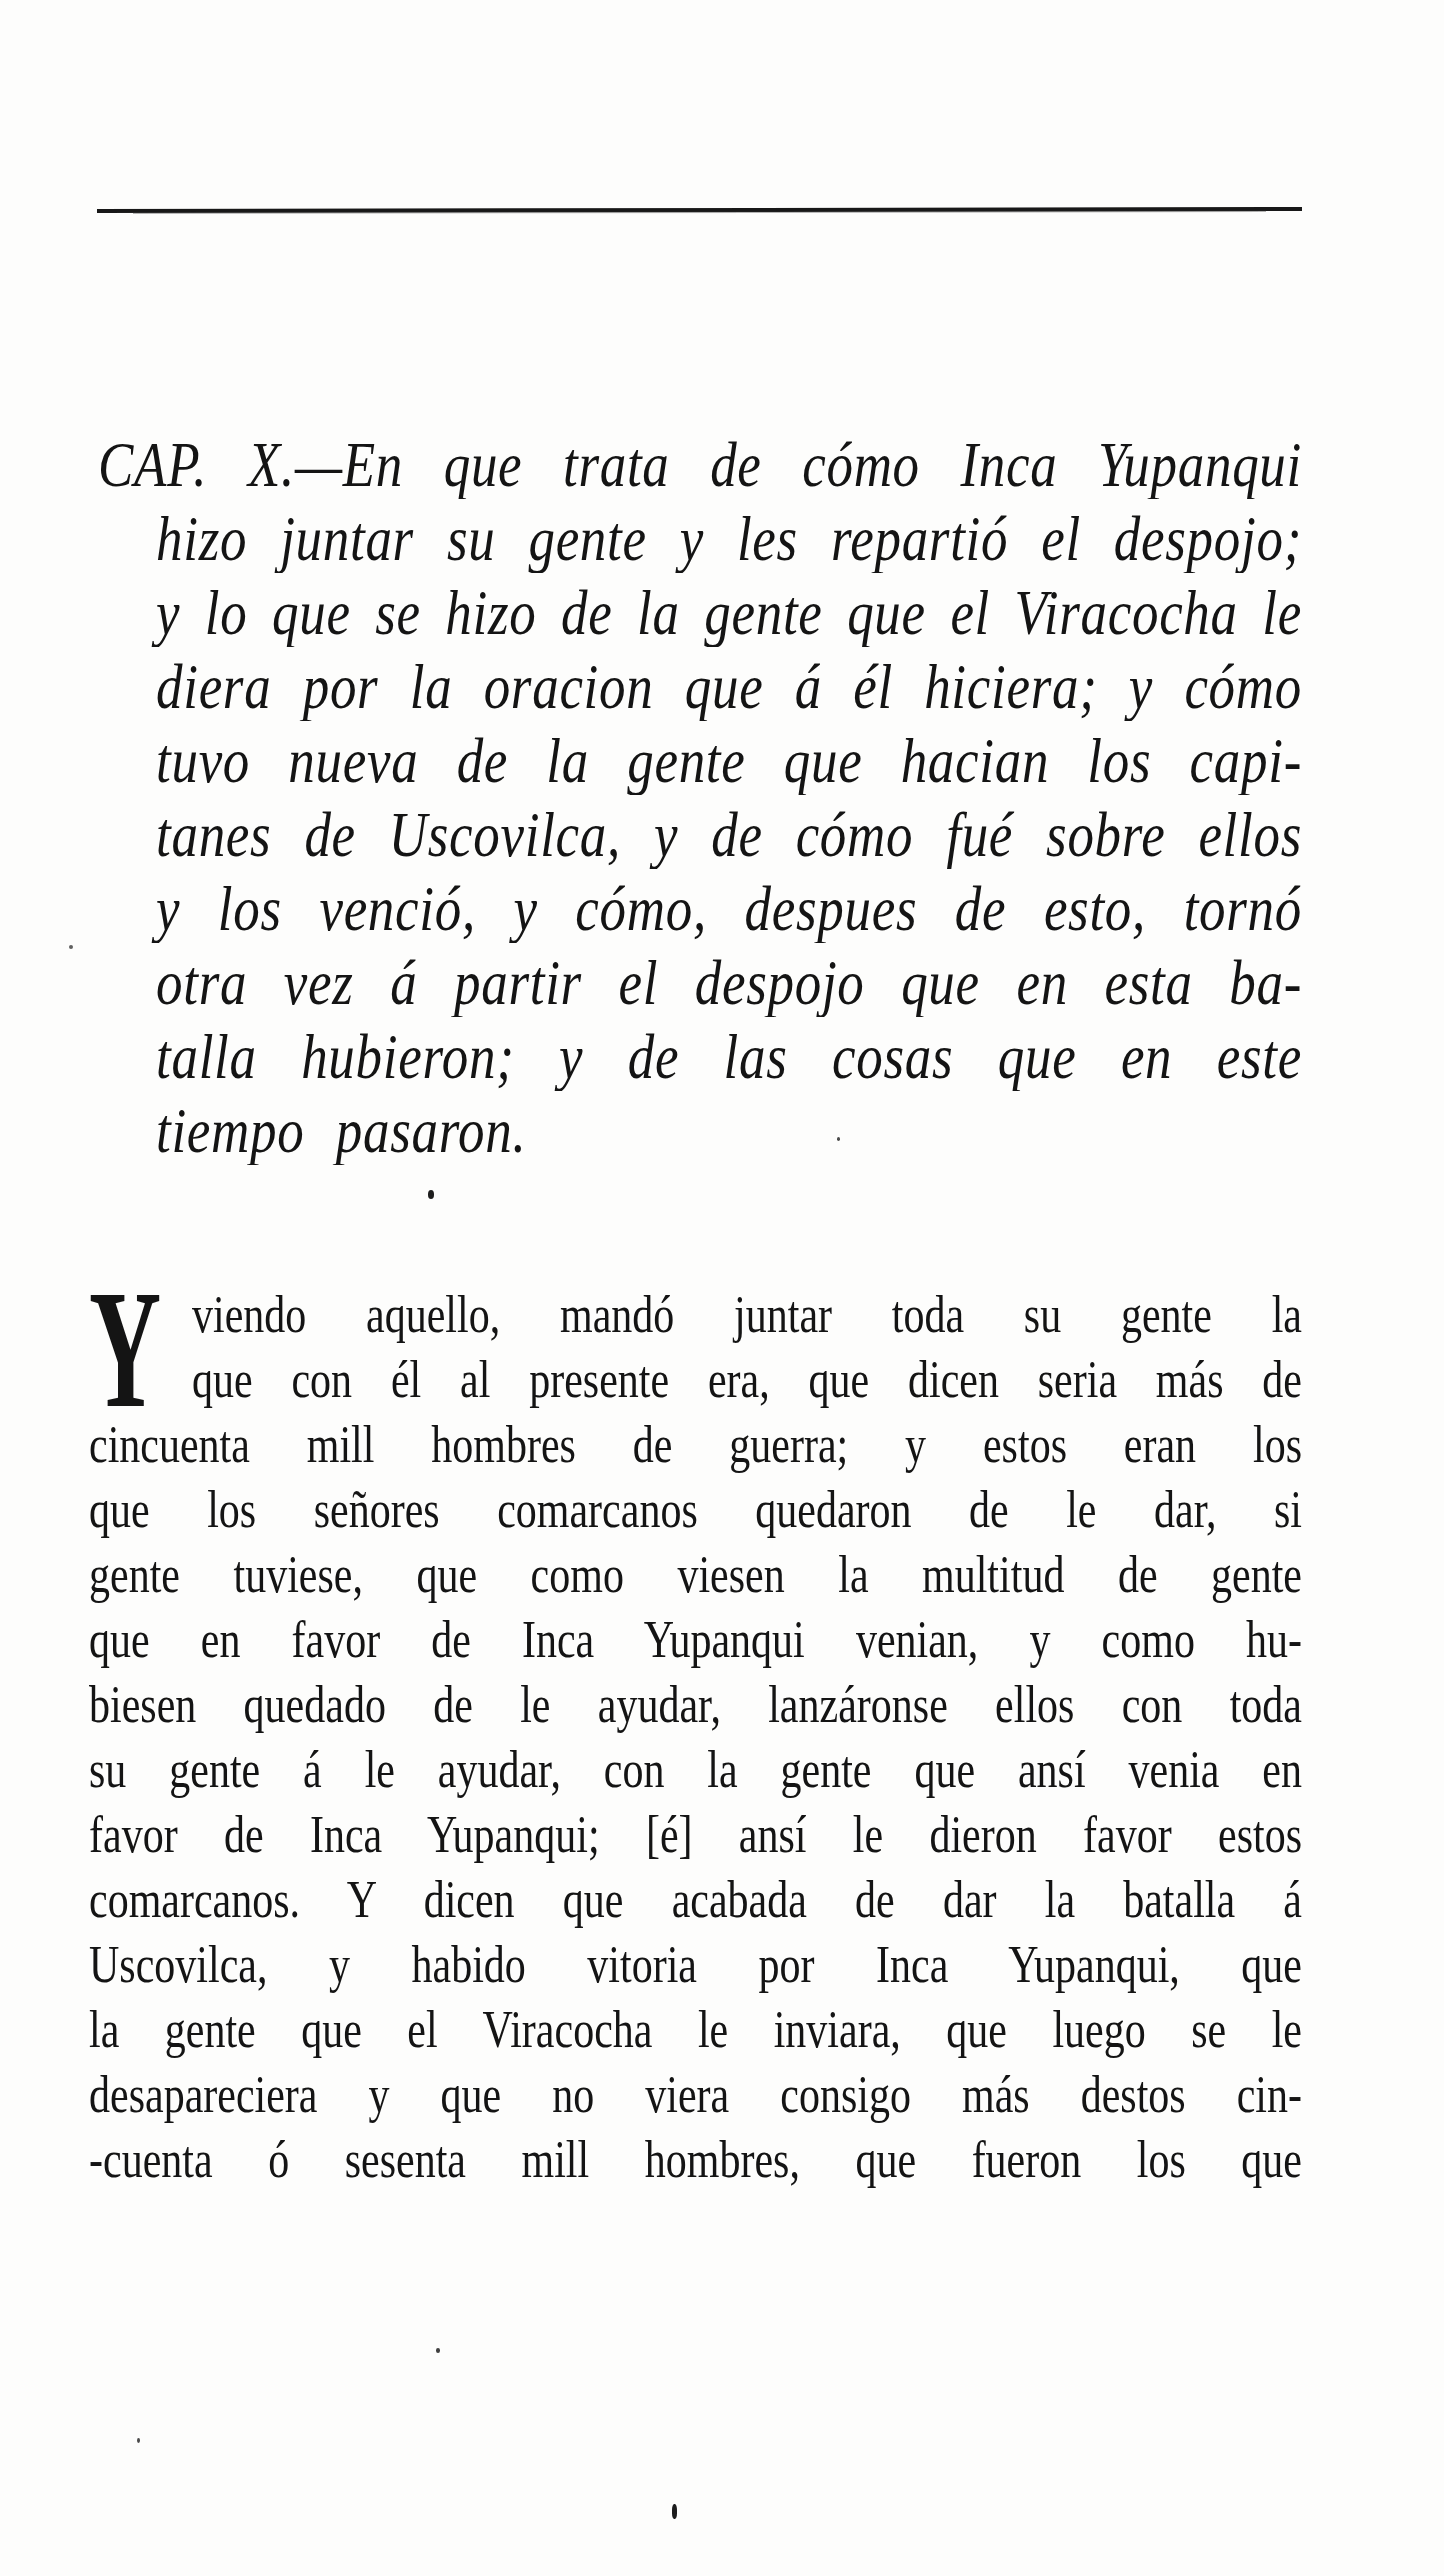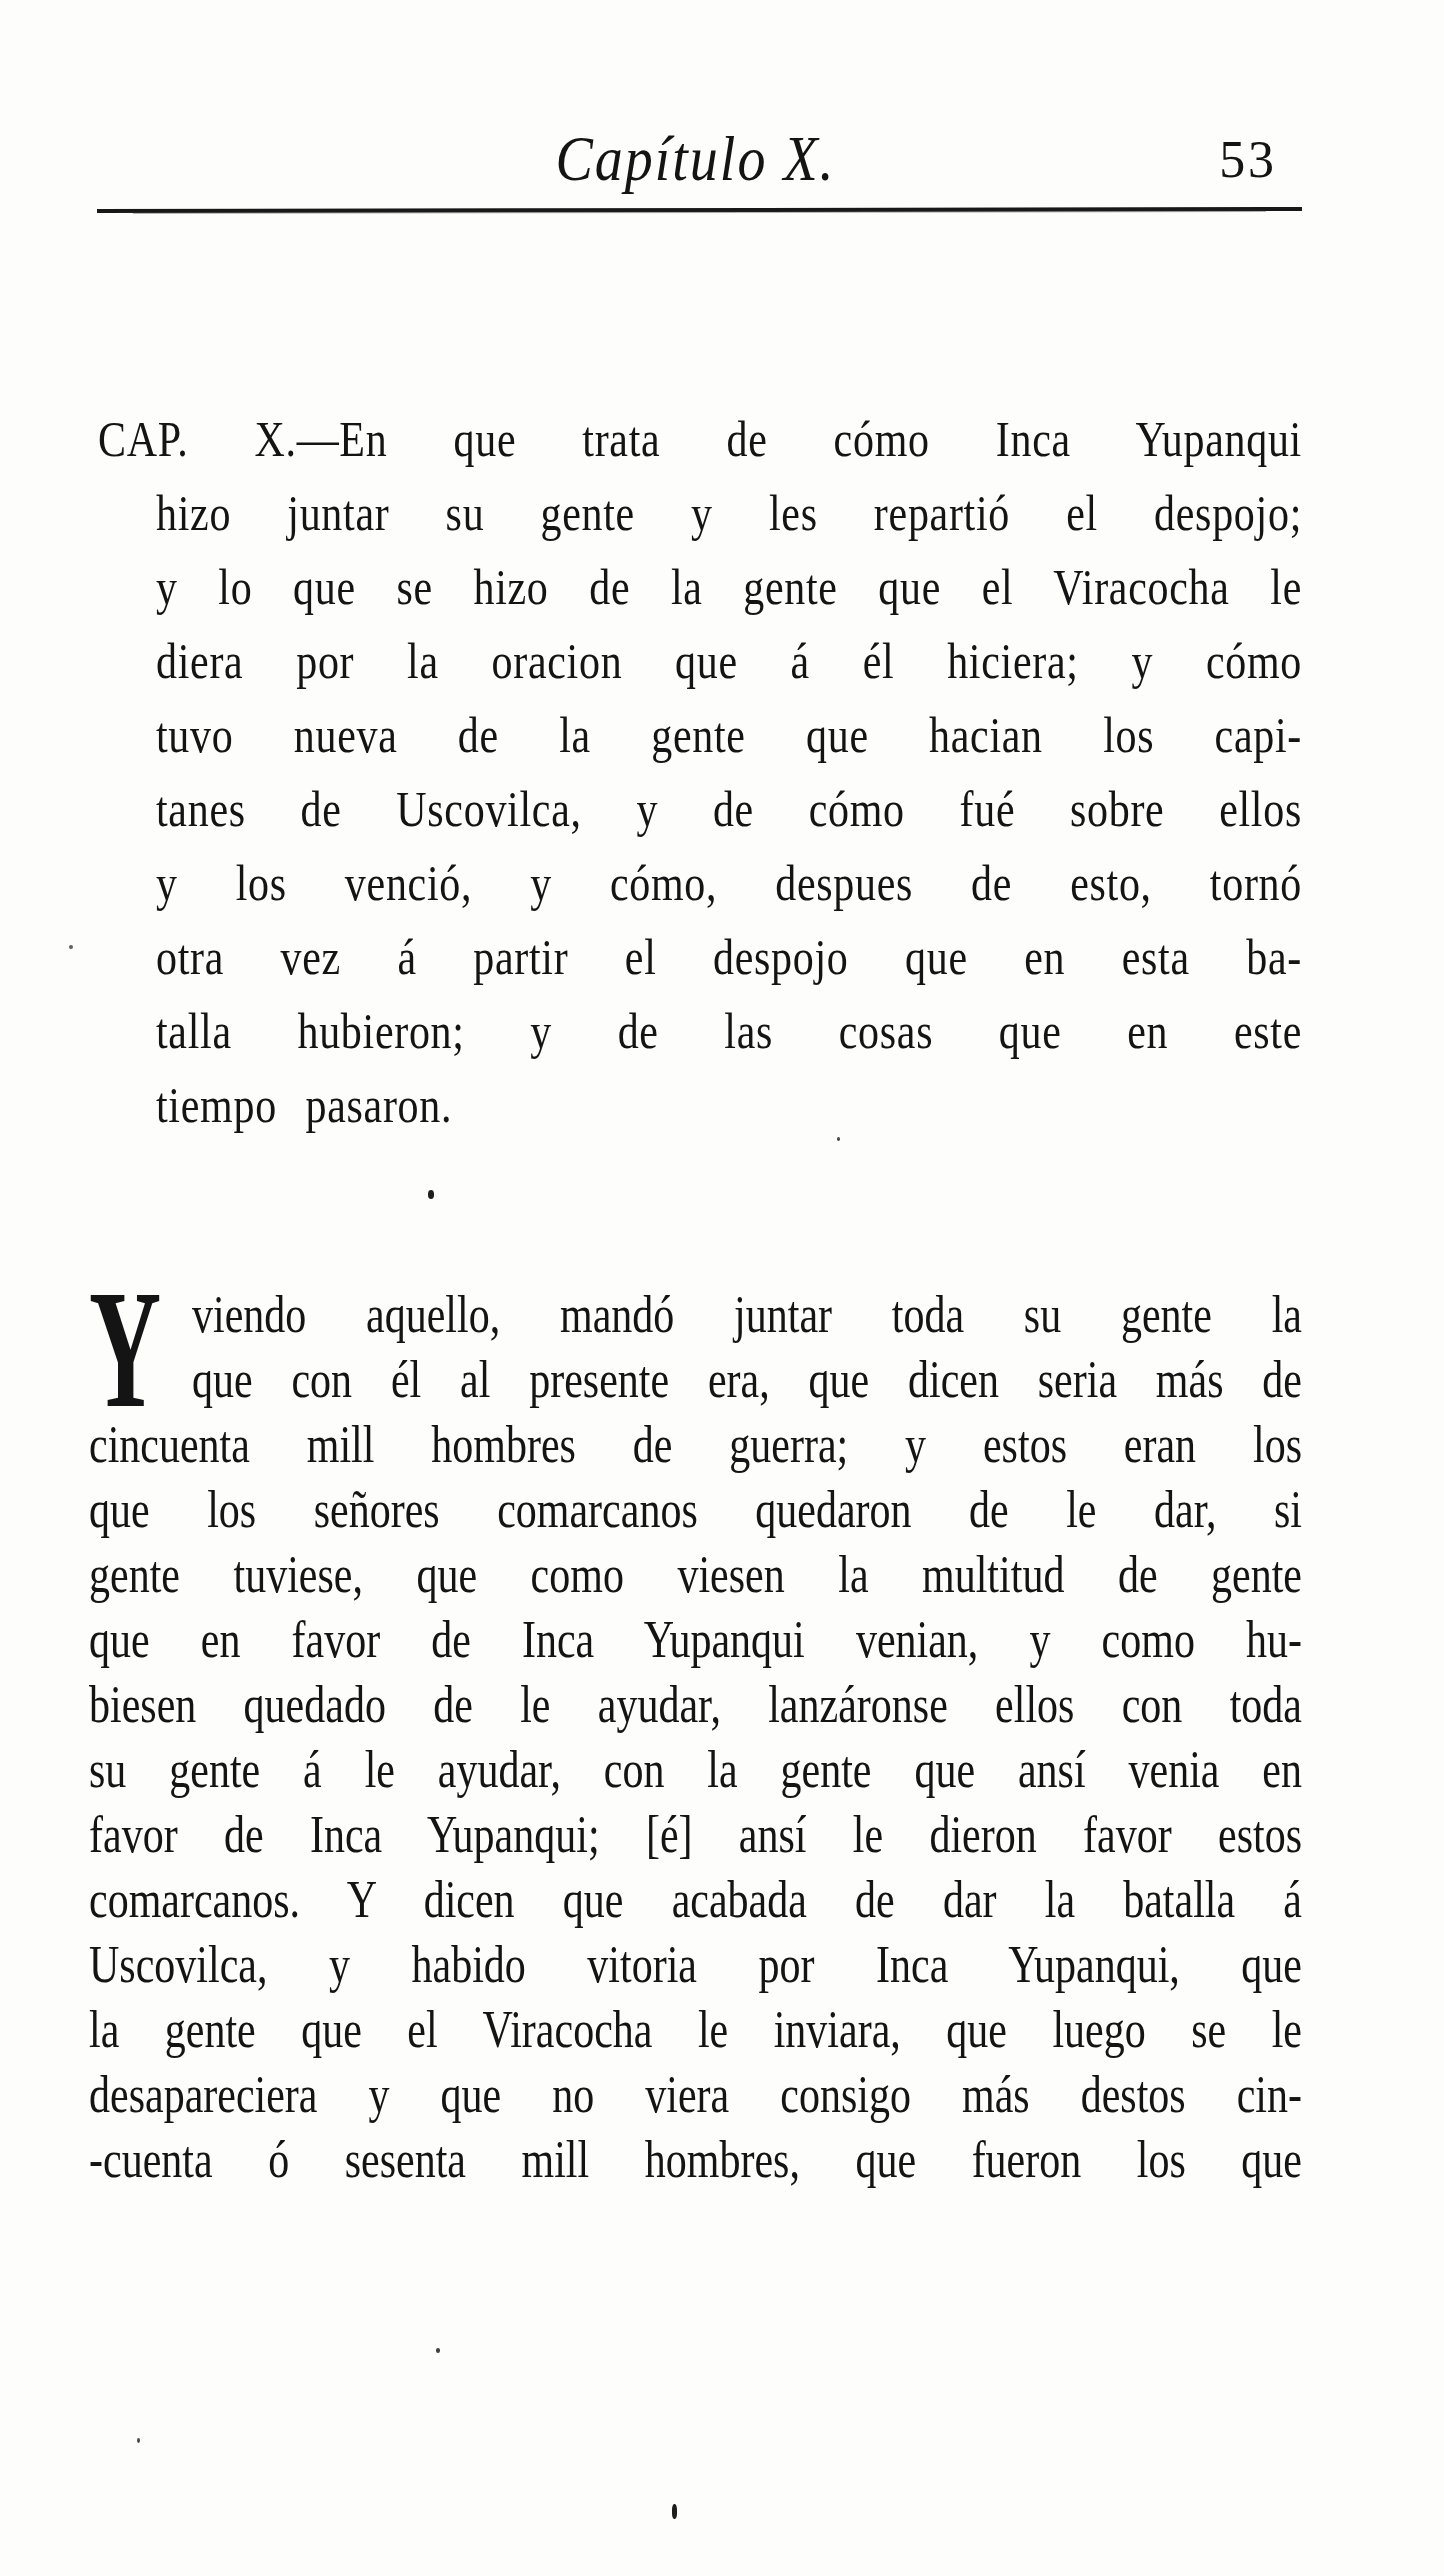--- a/index.html
+++ b/index.html
@@ -58,23 +58,24 @@
     width: 94%;
     height: 1.3px;
     background: #2a2a2a;
     opacity: .35;
   }
 
   
   .summary {
     position: absolute;
     left: 98px;
-    top: 402px;
+    top: 427px;
     width: 1204px;
-    font-size: 42px;
+    font-style: italic;
+    font-size: 53px;
     letter-spacing: 0.7px;
   }
   .summary .line {
     height: 74px;
     line-height: 74px;
     text-align: justify;
     text-align-last: justify;
     transform: scaleY(1.20);
     white-space: nowrap;
     overflow: visible;
@@ -127,24 +128,20 @@
   .speck-c { left: 672px; top: 2504px; width: 5.4px;  height: 14.7px; border-radius: 40%; }
   .speck-d { left: 137px;  top: 2438px; width: 3.3px;  height: 5.4px; opacity:.8; }
   .speck-e { left: 69px;  top: 945px; width: 4px;  height: 4px; opacity:.7; }
   .speck-f { left: 436px;  top: 2348px; width: 4px;  height: 4.7px; opacity:.85; }
 </style>
 </head>
 <body>
 
 <div class="page">
 
-  <div class="header">
-    <span class="chapter-title">Capítulo X.</span>
-    <span class="page-number">53</span>
-  </div>
 
   <div class="rule"></div>
 
   <div class="summary">
     <div class="line">CAP. X.—En que trata de cómo Inca Yupanqui</div>
     <div class="line cont">hizo juntar su gente y les repartió el despojo;</div>
     <div class="line cont">y lo que se hizo de la gente que el Viracocha le</div>
     <div class="line cont">diera por la oracion que á él hiciera; y cómo</div>
     <div class="line cont">tuvo nueva de la gente que hacian los capi-</div>
     <div class="line cont">tanes de Uscovilca, y de cómo fué sobre ellos</div>

